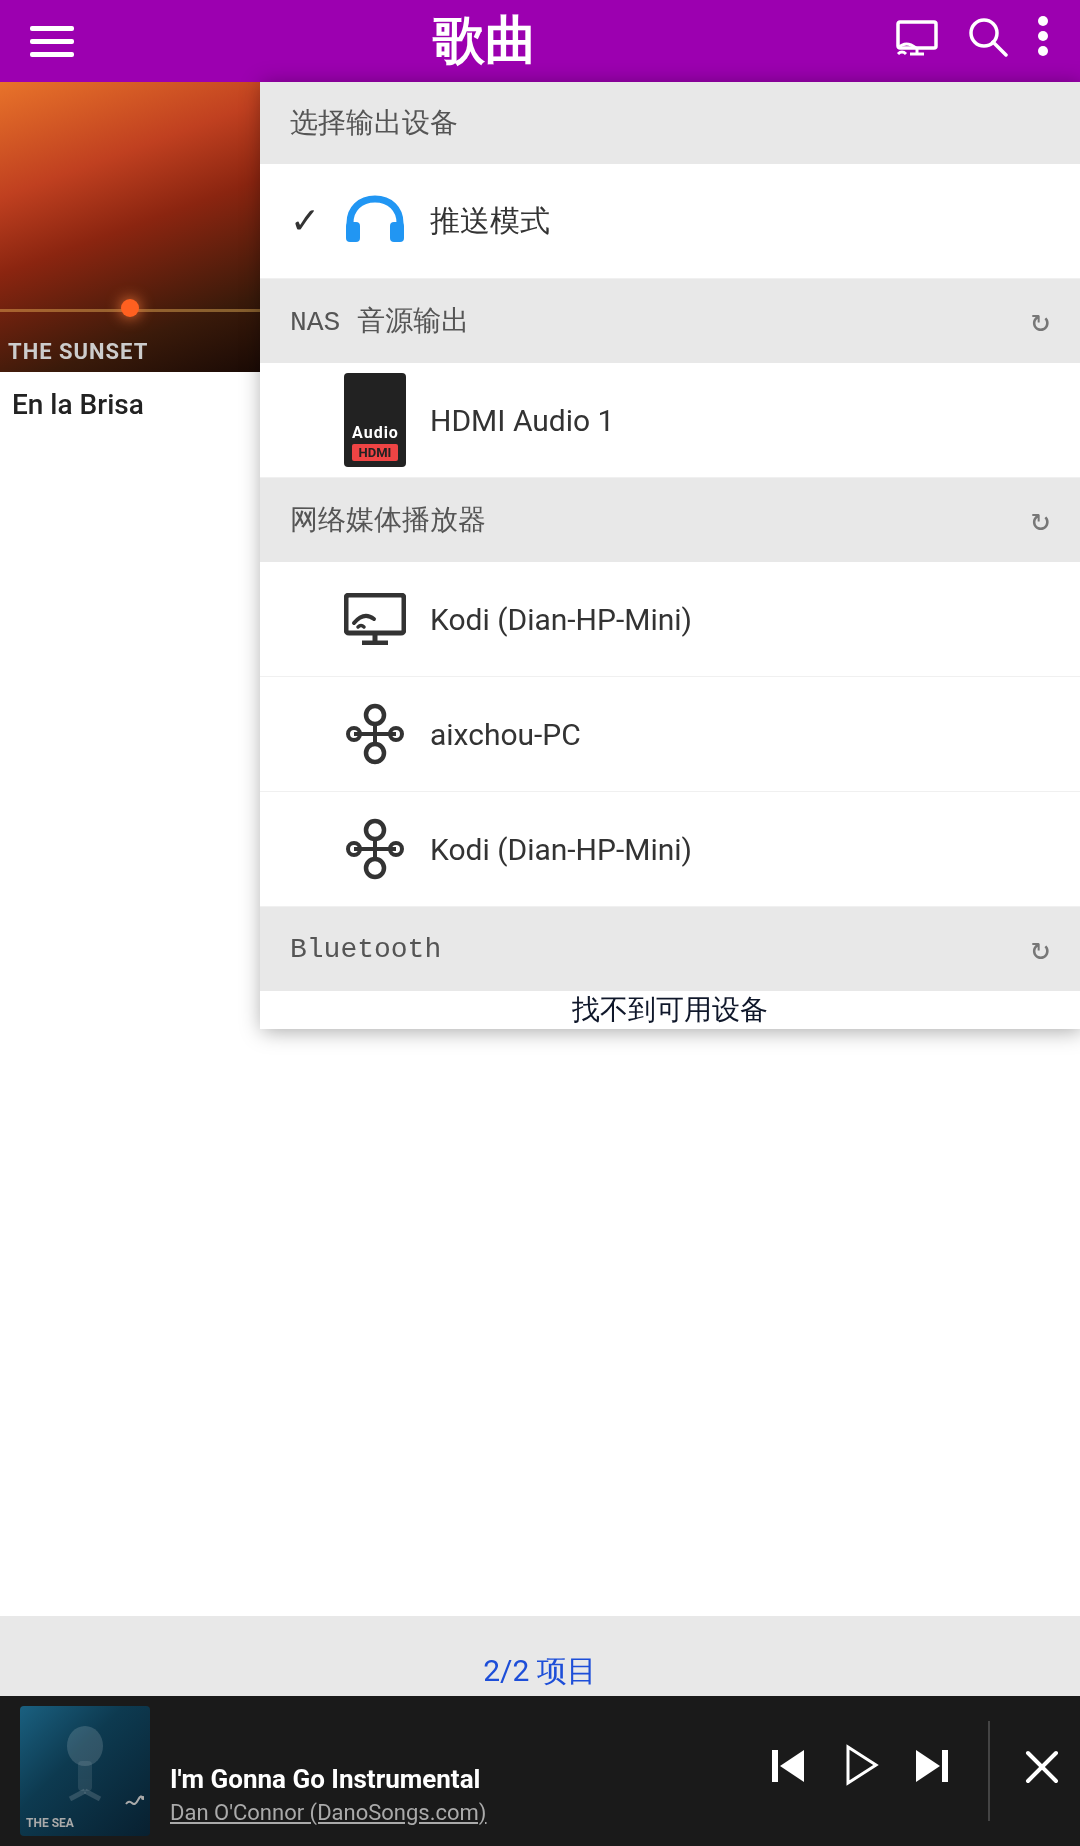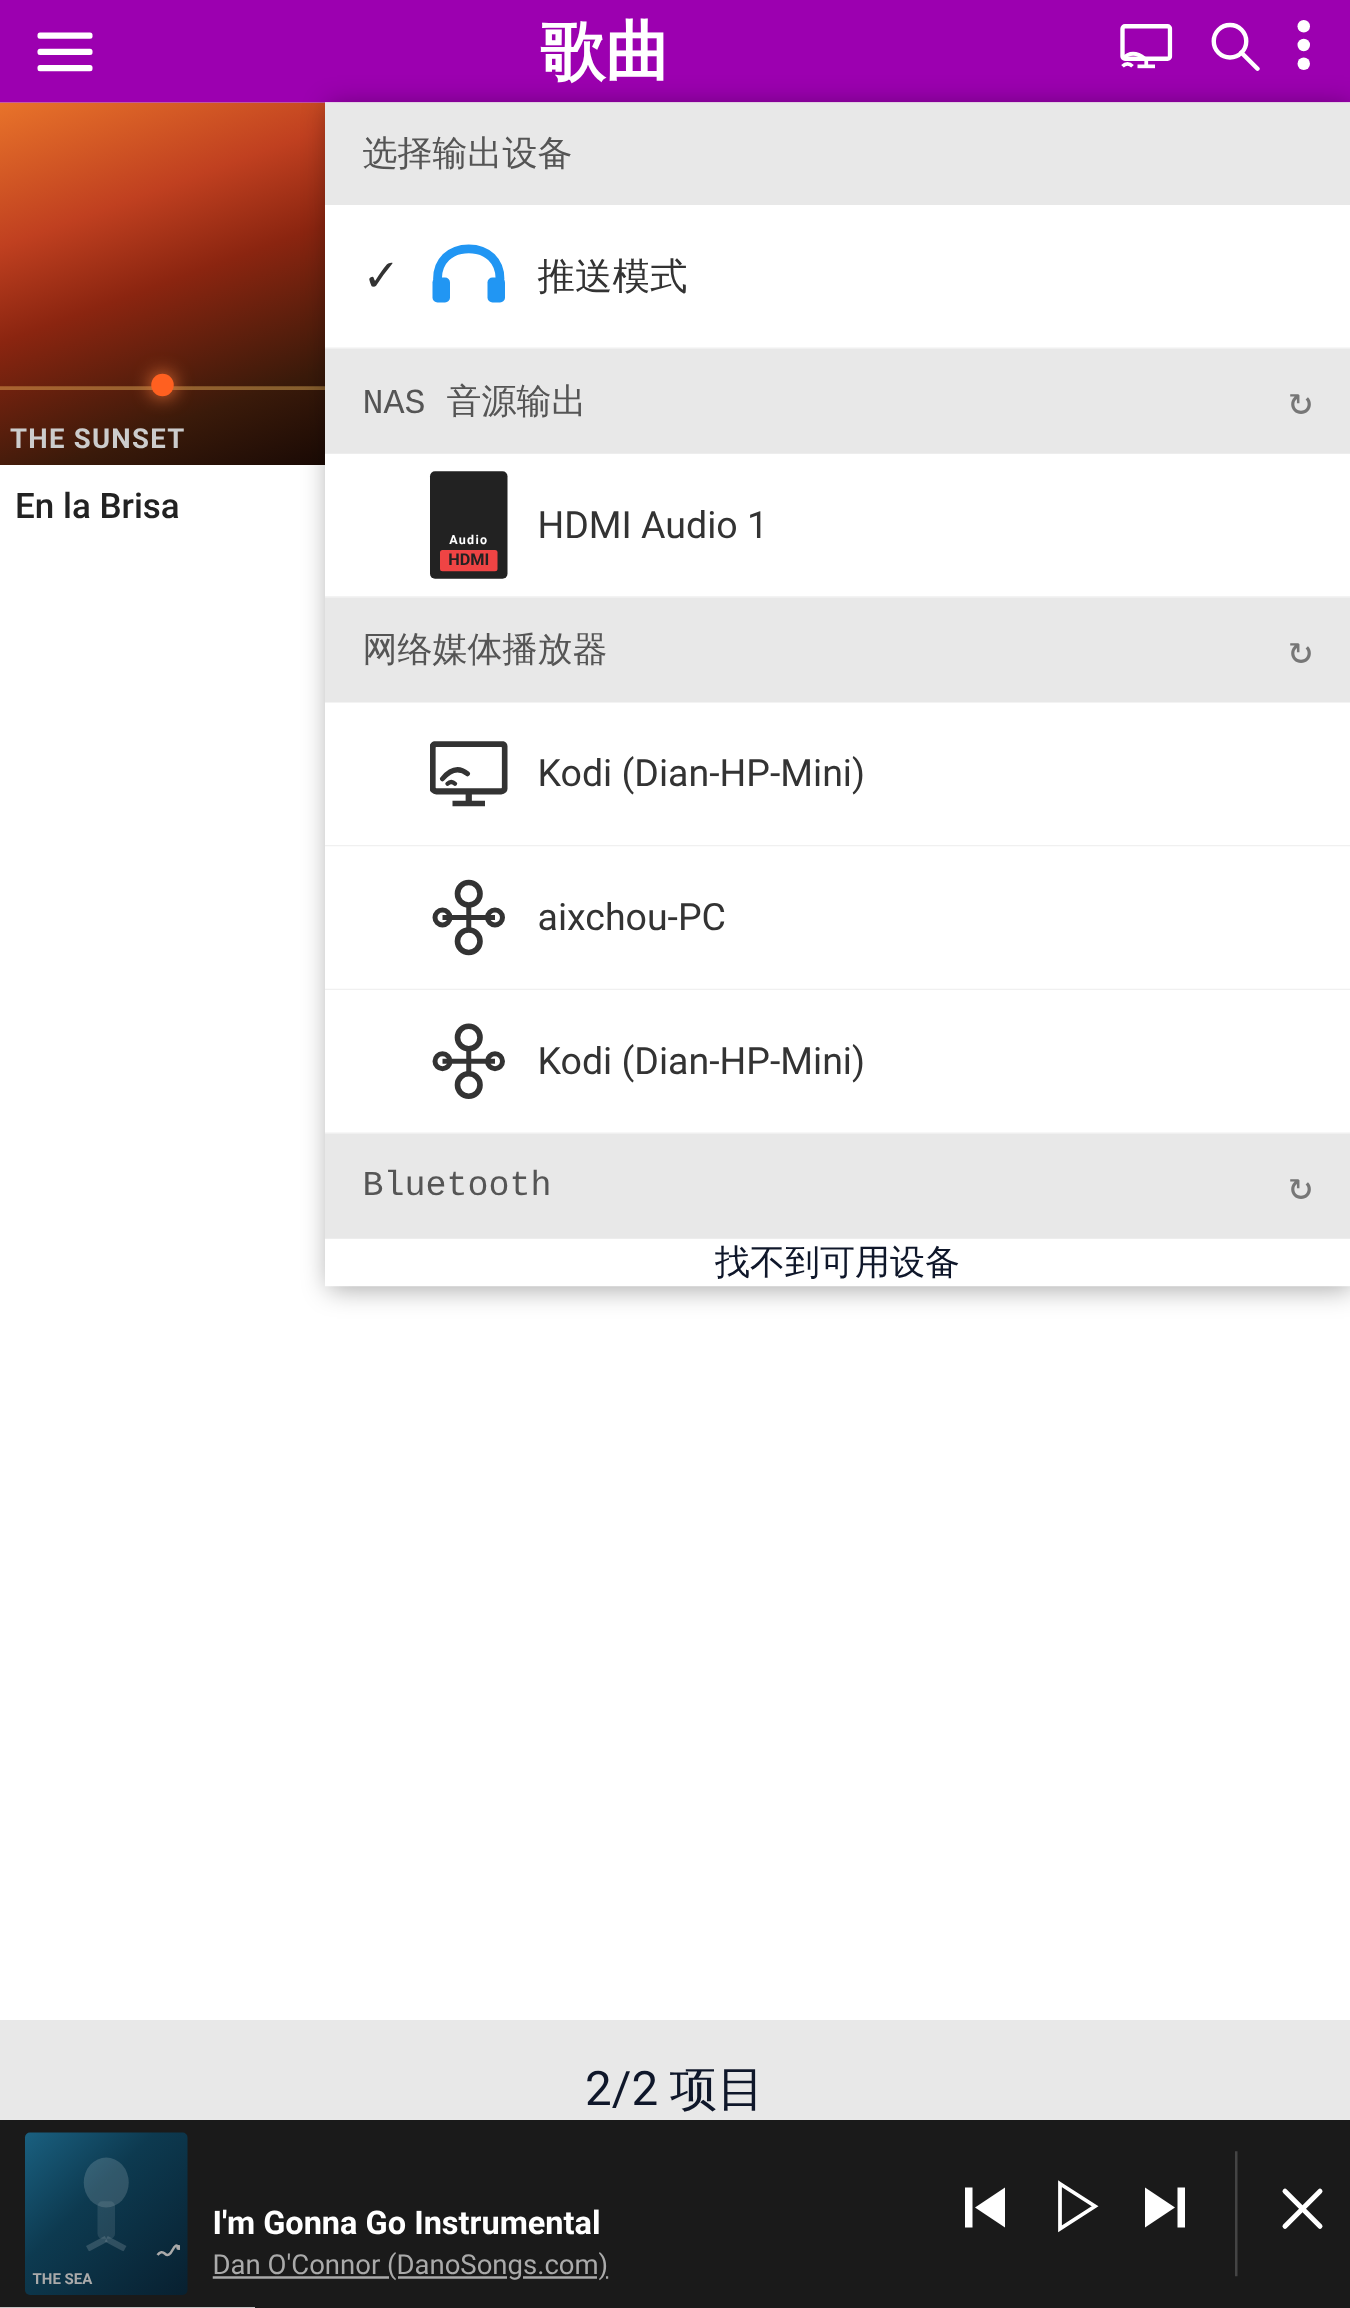--- a/index.html
+++ b/index.html
@@ -179,22 +179,22 @@
       bottom: 150px;
       left: 0;
       width: 100%;
       height: 80px;
       background: #e8e8e8;
       display: flex;
       align-items: center;
       justify-content: center;
     }
     .status-text {
-      font-size: 38px;
-      color: #0f172a;
+      font-size: 30px;
+      color: #1d4ed8;
       margin-top: 31px;
     }
 
     
     .player-bar {
       position: absolute;
       bottom: 0;
       left: 0;
       width: 100%;
       height: 150px;
@@ -340,21 +340,21 @@
 
     <div class="dropdown-section-header">
       <span>NAS 音源输出</span>
       <span class="refresh-icon">↻</span>
     </div>
 
     <div class="dropdown-item">
       <span class="check-mark"></span>
       <div class="item-icon">
         <div style="background:#222;color:white;font-weight:bold;padding:6px 8px;border-radius:4px;text-align:center;width:62px;">
-          <div style="font-size:10px;letter-spacing:1px;margin-top:44px;">Audio</div>
+          <div style="font-size:16px;letter-spacing:1px;margin-top:44px;">Audio</div>
           <div style="font-size:13px;background:#ef4444;color:#222;padding:1px 5px;border-radius:2px;margin-top:2px;font-weight:bold;">HDMI</div>
         </div>
       </div>
       <span class="item-label">HDMI Audio 1</span>
     </div>
 
 
     <div class="dropdown-section-header">
       <span>网络媒体播放器</span>
       <span class="refresh-icon">↻</span>

